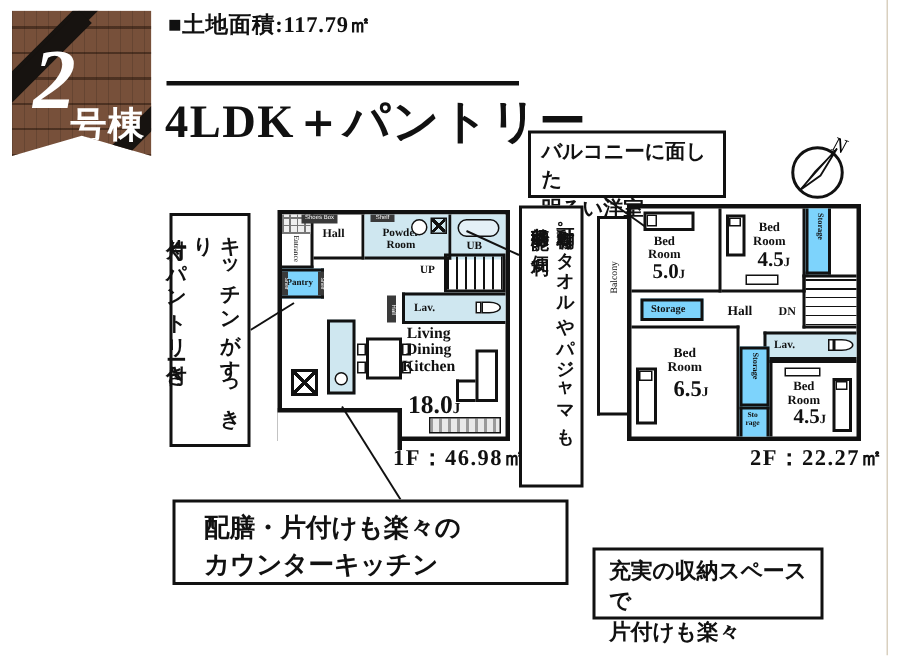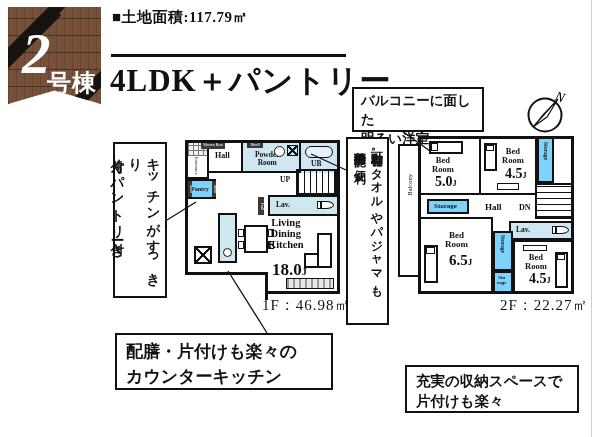--- a/index.html
+++ b/index.html
@@ -36,21 +36,21 @@
       repeating-linear-gradient(90deg,rgba(0,0,0,.14) 0 1px,transparent 1px 8px),
       #77503a;
      clip-path:polygon(0 0,100% 0,100% 100%,50% 86%,0 100%);overflow:hidden}
   .b-stripe{position:absolute;width:130px;height:12px;background:#171310;transform:rotate(-45deg)}
   #badge .num{position:absolute;left:14px;top:18px;font-size:57px;font-weight:bold;color:#fff;font-style:italic;line-height:1}
   #badge .suf{position:absolute;left:39px;top:60px;font-size:24px;font-weight:bold;color:#fff;letter-spacing:1px}
   .area-line{font-size:15px;font-weight:bold;letter-spacing:.5px;line-height:19px}
   #main-title{position:absolute;left:110px;top:60px;font-size:31px;font-weight:bold;letter-spacing:1px}
   #title-rule{position:absolute;left:111px;top:54px;width:235px;height:3px;background:#111}
   svg{display:block}
-  .flabel{position:absolute;font-size:15px;font-weight:normal;letter-spacing:1px}
+  .flabel{position:absolute;font-size:15px;font-weight:bold;letter-spacing:1px}
 </style>
 </head>
 <body>
 
 <div id="badge">
   <div class="b-stripe" style="left:-48px;top:26px"></div>
   <div class="b-stripe" style="left:-62px;top:44px"></div>
   <div class="b-stripe" style="left:18px;top:76px"></div>
   <div class="b-stripe" style="left:34px;top:94px"></div>
   <div class="num">2</div>
@@ -85,26 +85,26 @@
 <div class="callout thin vjp" style="left:346px;top:137px;width:43px;height:188px;padding:3px 2px;font-size:12px">
   <div>可動棚有。タオルやパジャマも</div>
   <div>収納可能で便利。</div>
 </div>
 
 <div class="callout vjp" style="left:113px;top:142px;width:54px;height:156px;padding:4px 3px;font-size:13.5px">
   <div>キッチンがすっきり</div>
   <div>片付くパントリー付き</div>
 </div>
 
-<div class="callout thin" style="left:115px;top:333px;width:218px;height:57px;padding:5px 9px;font-size:17px;line-height:1.45">
+<div class="callout thin" style="left:115px;top:333px;width:264px;height:57px;padding:5px 19px;font-size:17px;line-height:1.45">
   <div>配膳・片付けも楽々の</div>
   <div>カウンターキッチン</div>
 </div>
 
-<div class="callout thin" style="left:405px;top:365px;width:174px;height:48px;padding:4px 9px;font-size:14.5px;line-height:1.4">
+<div class="callout thin" style="left:395px;top:365px;width:154px;height:48px;padding:4px 9px;font-size:14.5px;line-height:1.4">
   <div>充実の収納スペースで</div>
   <div>片付けも楽々</div>
 </div>
 
 <div class="abs" style="left:185px;top:140px;width:155px;height:154px;border:3px solid #111;background:#fff;z-index:2">
 
   <div class="room" style="left:0;top:0;width:21px;height:36px;border-right:2px solid #111;border-bottom:2px solid #111">
     <div class="grid" style="left:0;top:0;width:19px;height:13px"></div>
     <span class="rot" style="position:absolute;left:6px;top:14px;font-size:5px">Entrance</span>
   </div>

